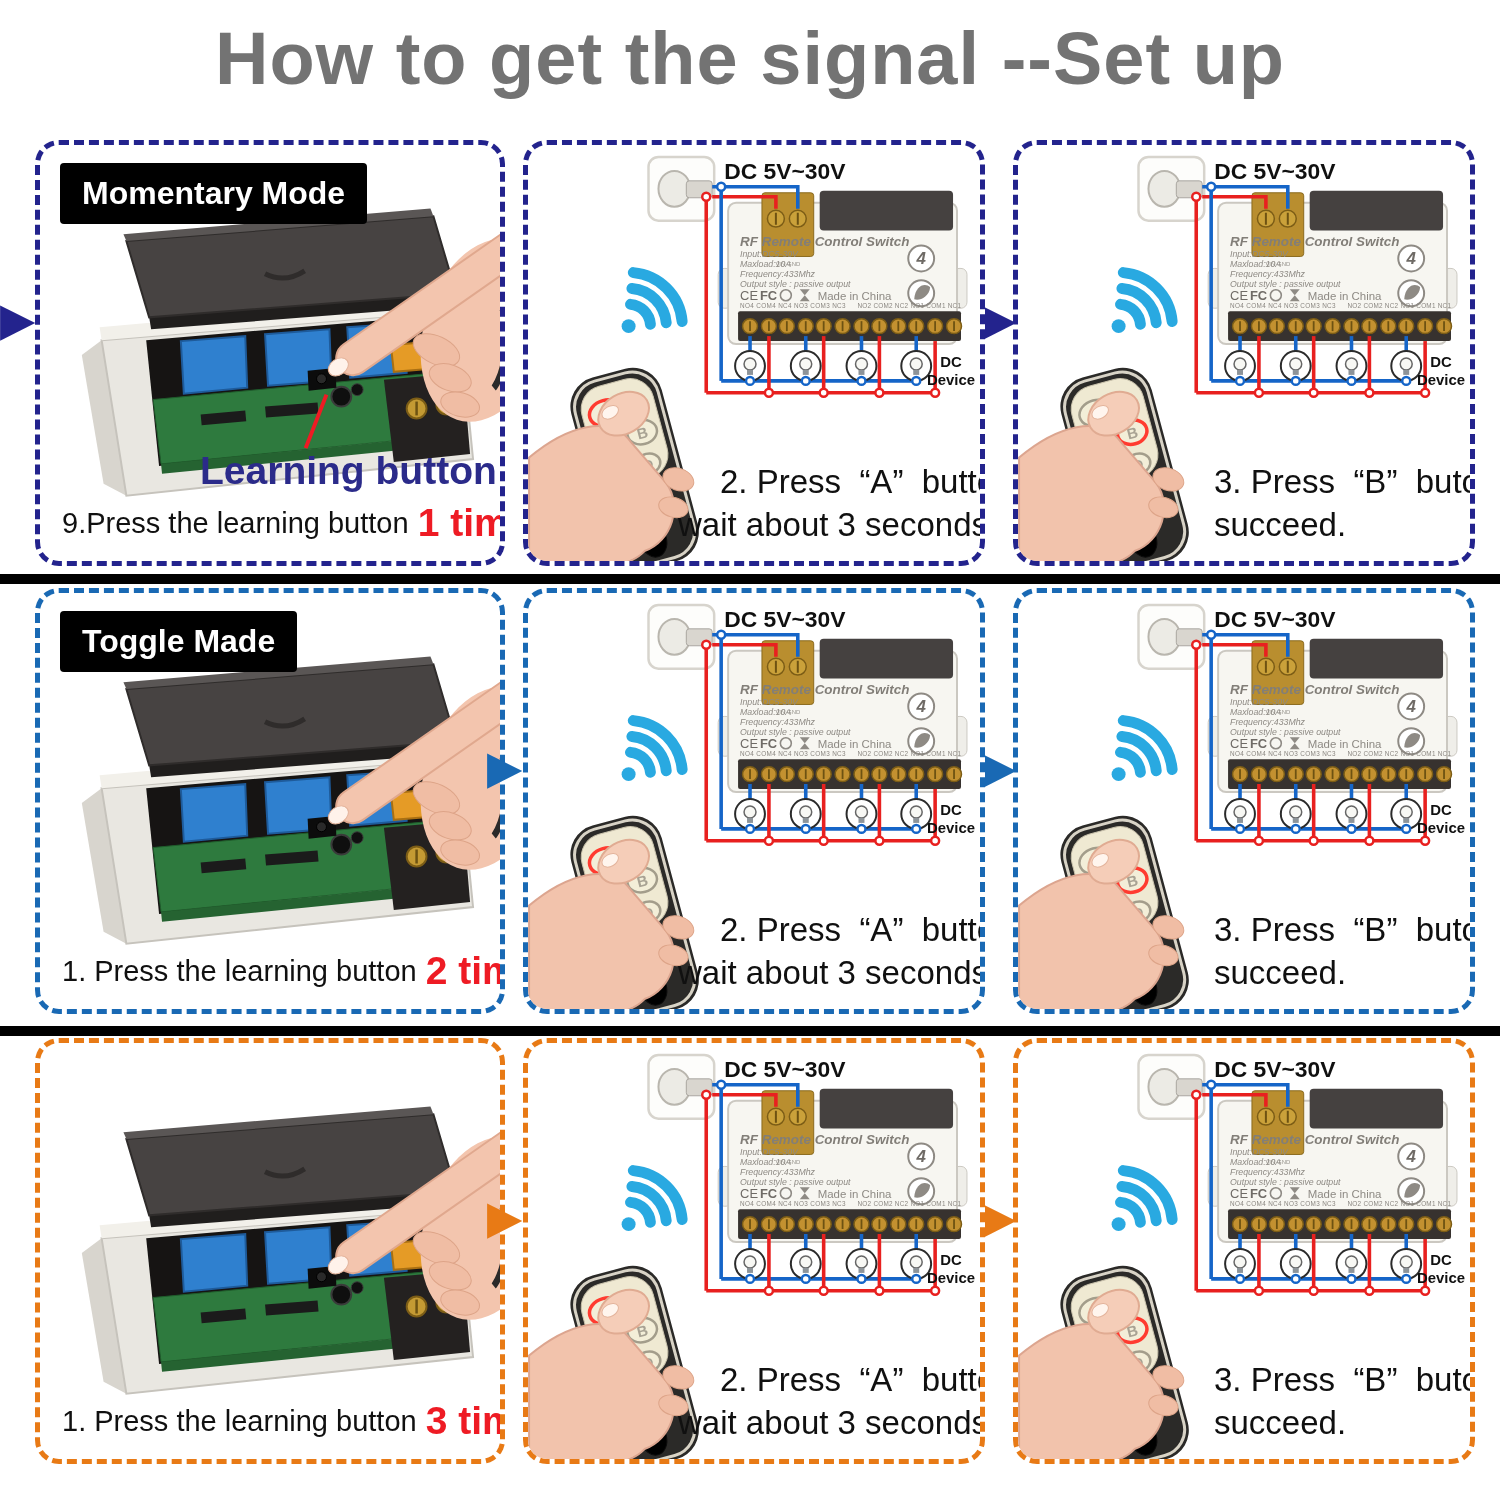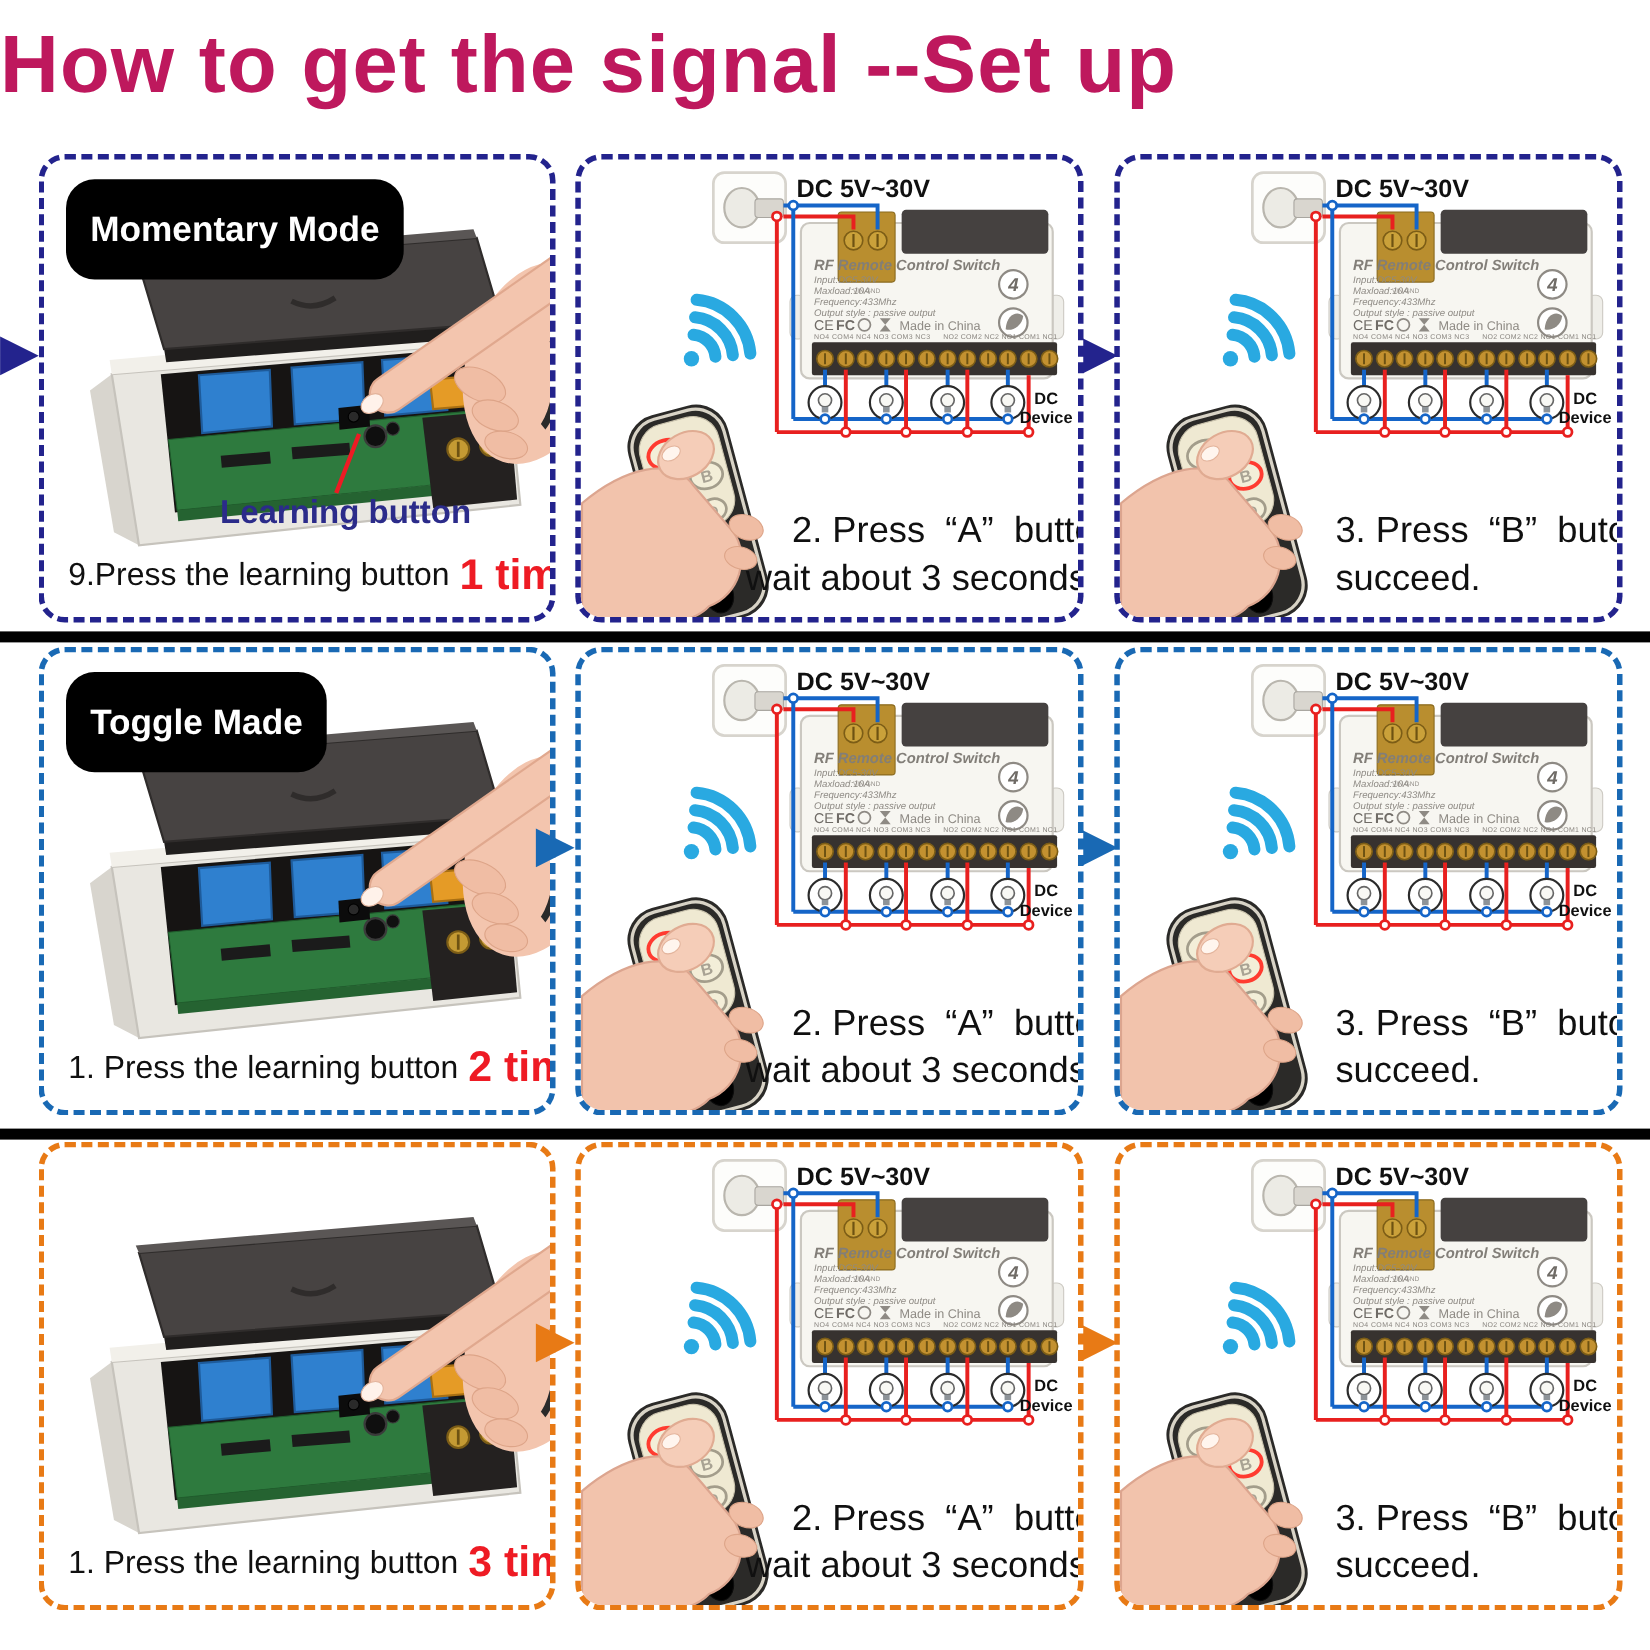--- a/index.html
+++ b/index.html
@@ -1,42 +1,42 @@
 <!DOCTYPE html>
 <html><head>
 <meta charset="utf-8">
 <style>
   html,body{margin:0;padding:0;background:#fff}
   .page{position:relative;width:1500px;height:1500px;background:#fff;overflow:hidden;
         font-family:"Liberation Sans",sans-serif;color:#111}
-  .title{position:absolute;top:16px;left:0;width:100%;text-align:left;
-         font-size:74px;font-weight:bold;letter-spacing:1px;color:#be185d;white-space:pre}
+  .title{position:absolute;top:16px;left:0;width:100%;text-align:center;
+         font-size:74px;font-weight:bold;letter-spacing:1px;color:#737373;white-space:pre}
   .row{position:absolute;left:0;width:1500px;height:430px}
   .row1{top:140px}.row2{top:588px}.row3{top:1038px}
   .sep{position:absolute;left:0;width:1500px;height:10px;background:#000}
   .sep1{top:574px}.sep2{top:1026px}
   .panel{position:absolute;top:0;height:426px;background:#fff;border:5px dashed #23238d;
          border-radius:24px;box-sizing:border-box;overflow:hidden}
   .p1{left:35px;width:470px}
   .p2{left:523px;width:462px}
   .p3{left:1013px;width:462px}
   .row1 .panel{border-color:#23238d}
   .row2 .panel{border-color:#1969b4}
   .row3 .panel{border-color:#e87a15}
   .arrow{position:absolute;top:156px;font-size:46px;line-height:1}
   .a1{left:487px}.a2{left:981px}
   .row1 .arrow{color:#23238d}
   .row2 .arrow{color:#1969b4}
   .row3 .arrow{color:#e87a15}
   .badge{position:absolute;left:20px;top:18px;background:#000;color:#fff;font-size:32px;
-         font-weight:bold;padding:27px 22px;border-radius:26px;z-index:4;white-space:nowrap}
+         font-weight:bold;padding:12px 22px;border-radius:4px;z-index:4;white-space:nowrap}
   .photo-slot,.diagram-slot,.annot{position:absolute;left:0;top:2px;width:100%;height:100%}
   .photo-slot svg,.diagram-slot svg,.annot svg{position:absolute;left:0;top:0;width:100%;height:100%;pointer-events:none}
   .annot{pointer-events:none;z-index:3}
-  .annot-text{position:absolute;left:160px;top:302px;font-size:30px;font-weight:bold;color:#2b2b8a;white-space:nowrap}
+  .annot-text{position:absolute;left:160px;top:302px;font-size:39px;font-weight:bold;color:#2b2b8a;white-space:nowrap}
   .cap1{position:absolute;left:22px;bottom:16px;font-size:29px;color:#101010;white-space:nowrap;z-index:4}
   .cap1 .count{color:#ee1b24;font-size:39px;font-weight:bold;margin-left:9px;vertical-align:-3px}
   .cap2{position:absolute;bottom:14px;font-size:33px;color:#101010;line-height:1.32;z-index:4}
   .cap2 div{white-space:pre}
   .c-step2{left:150px}
   .c-step2 .l1{margin-left:42px}
   .c-step3{left:196px}
   .frag{position:absolute;right:-10px;top:150px;width:32px;height:90px;border:7px solid #2a2a2a;
         border-radius:50%;border-left-color:transparent;border-top-color:transparent;
         border-bottom-color:transparent;transform:rotate(6deg);z-index:2}

